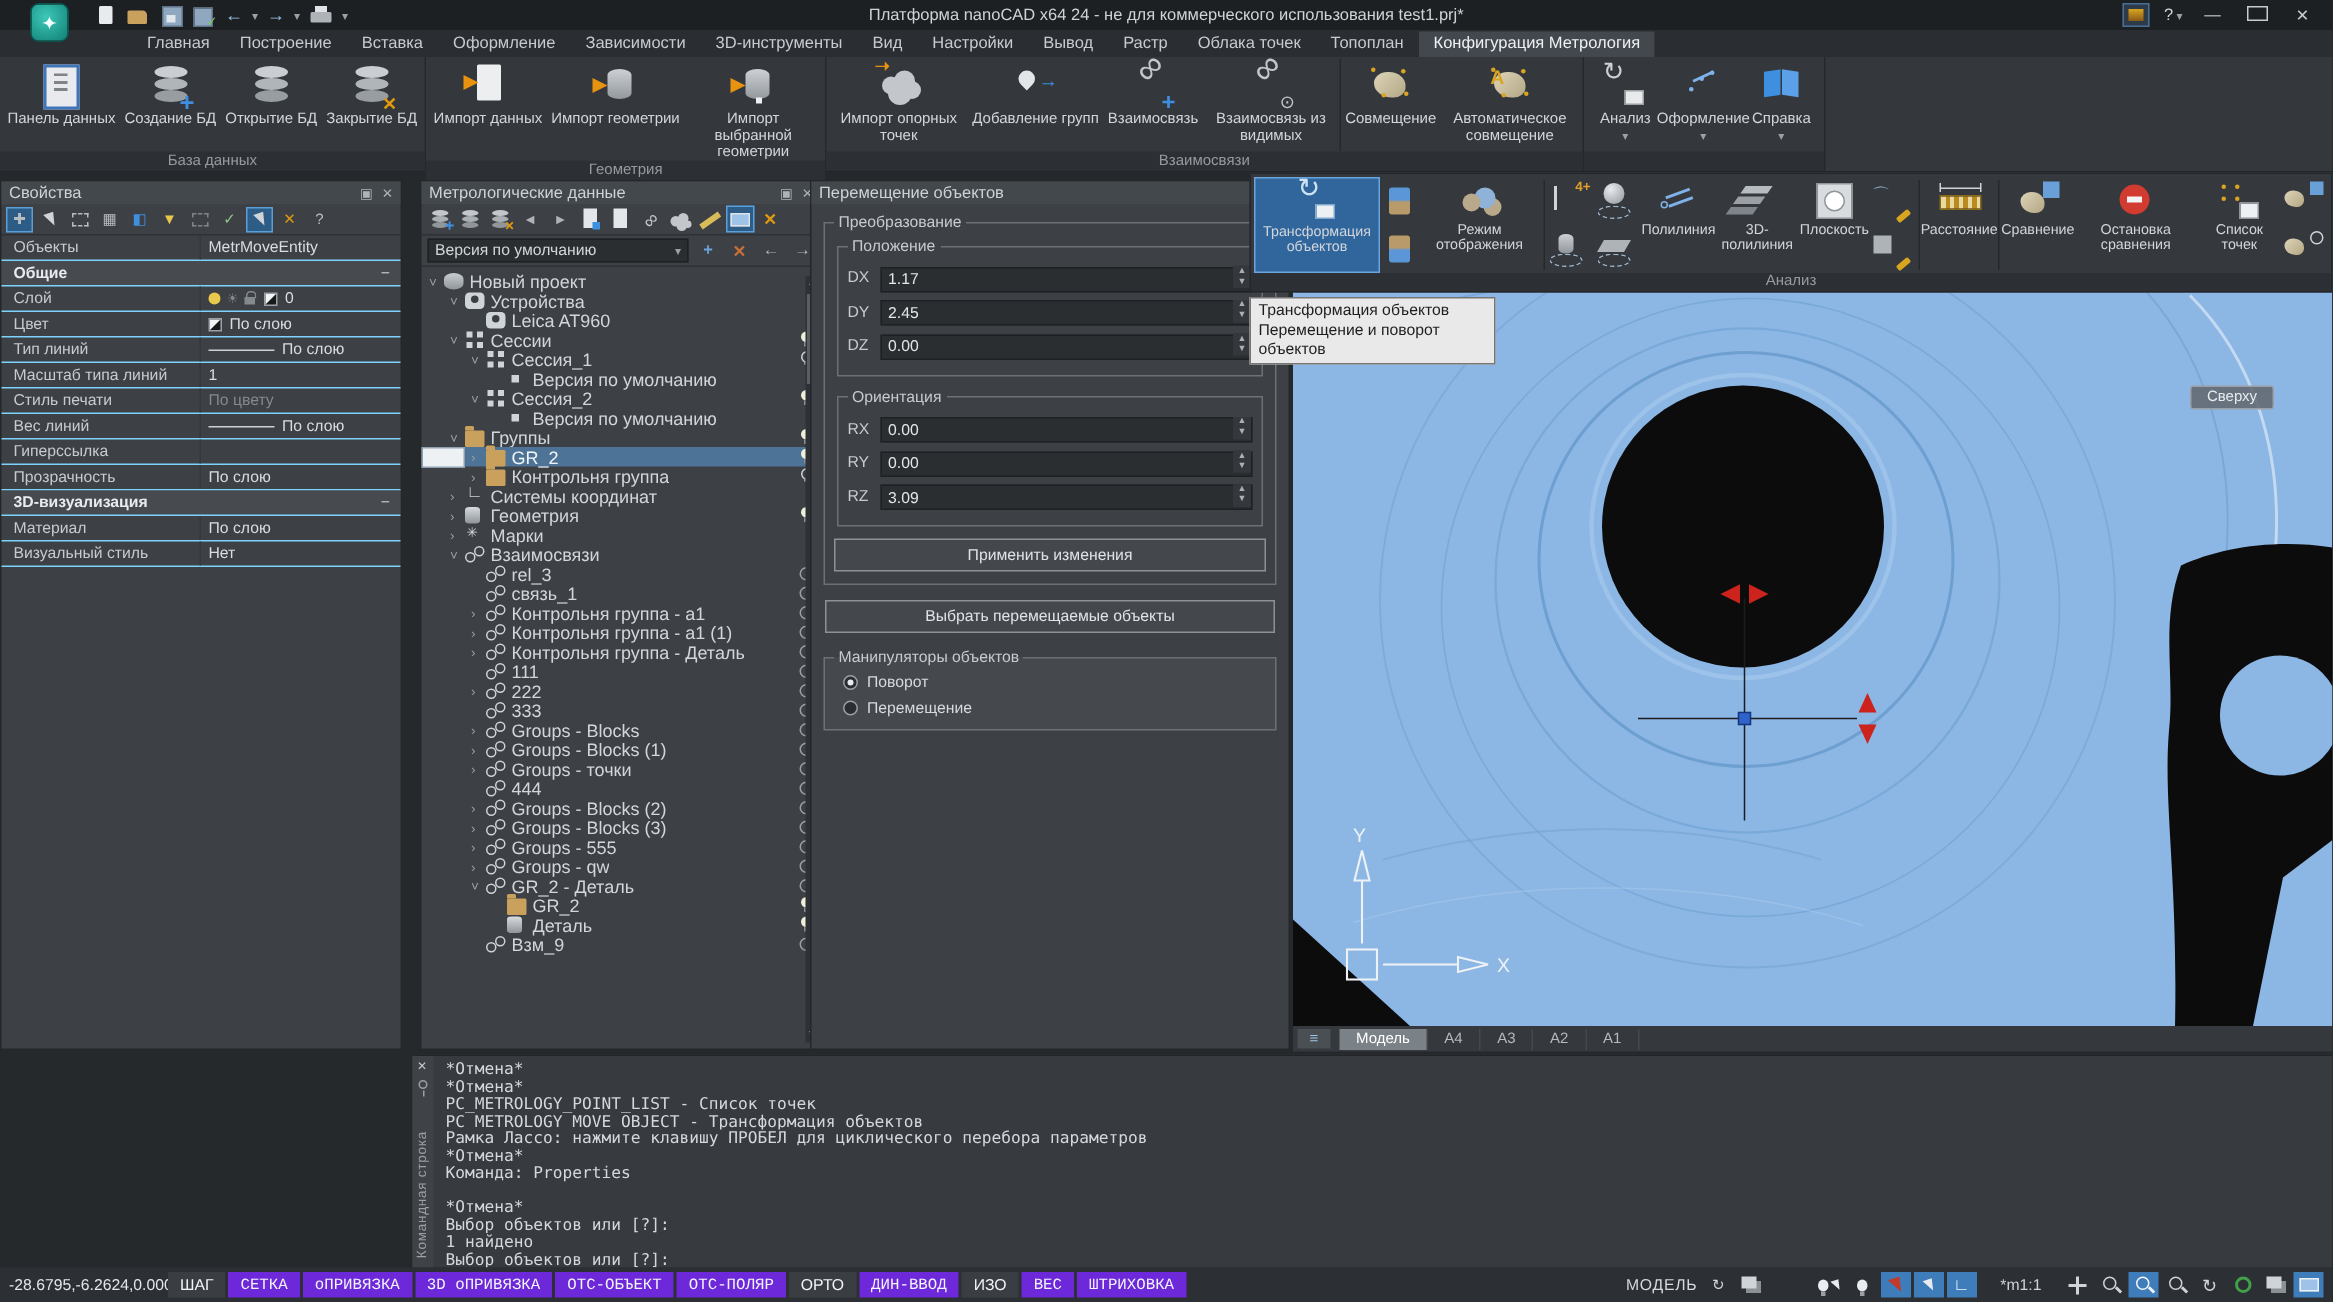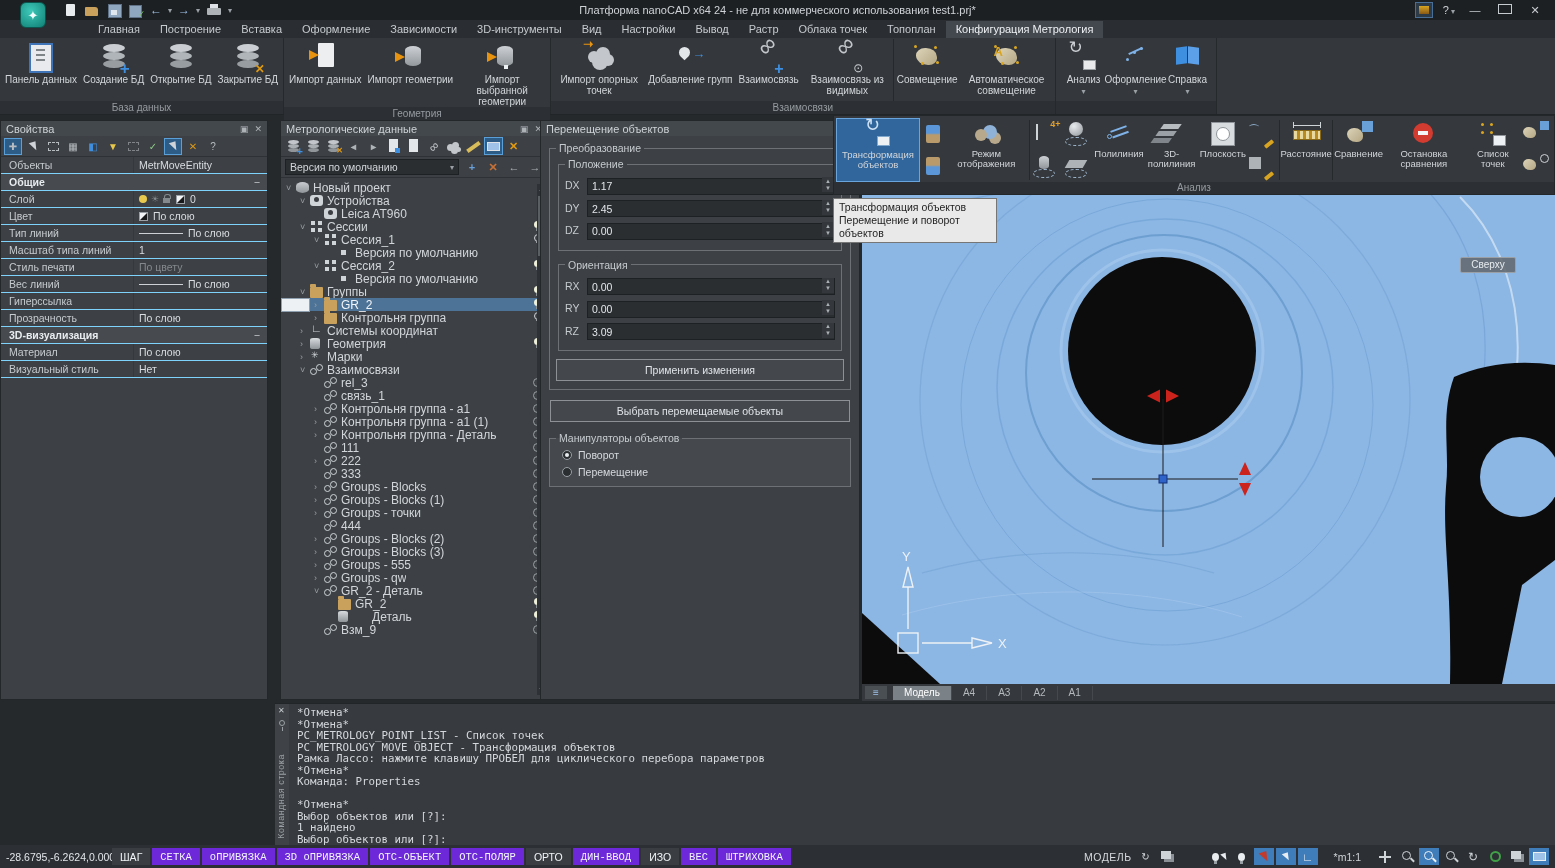--- a/index.html
+++ b/index.html
@@ -811,21 +811,21 @@
       </div>
         <div class="trow lv3 ic-folder bon">
         <span class="texp"></span>
         <span class="ticon"></span>
         <span style="white-space:nowrap;overflow:hidden;">GR_2</span>
         <span class="tbadge"></span>
       </div>
         <div class="trow lv3 ic-geom bon">
         <span class="texp"></span>
         <span class="ticon"></span>
-        <span style="white-space:nowrap;overflow:hidden;margin-left:17px;">Деталь</span>
+        <span style="white-space:nowrap;overflow:hidden;">Деталь</span>
         <span class="tbadge"></span>
       </div>
         <div class="trow lv2 ic-link bcir">
         <span class="texp"></span>
         <span class="ticon"></span>
         <span style="white-space:nowrap;overflow:hidden;">Взм_9</span>
         <span class="tbadge"></span>
       </div>
       </div>
   </div>

